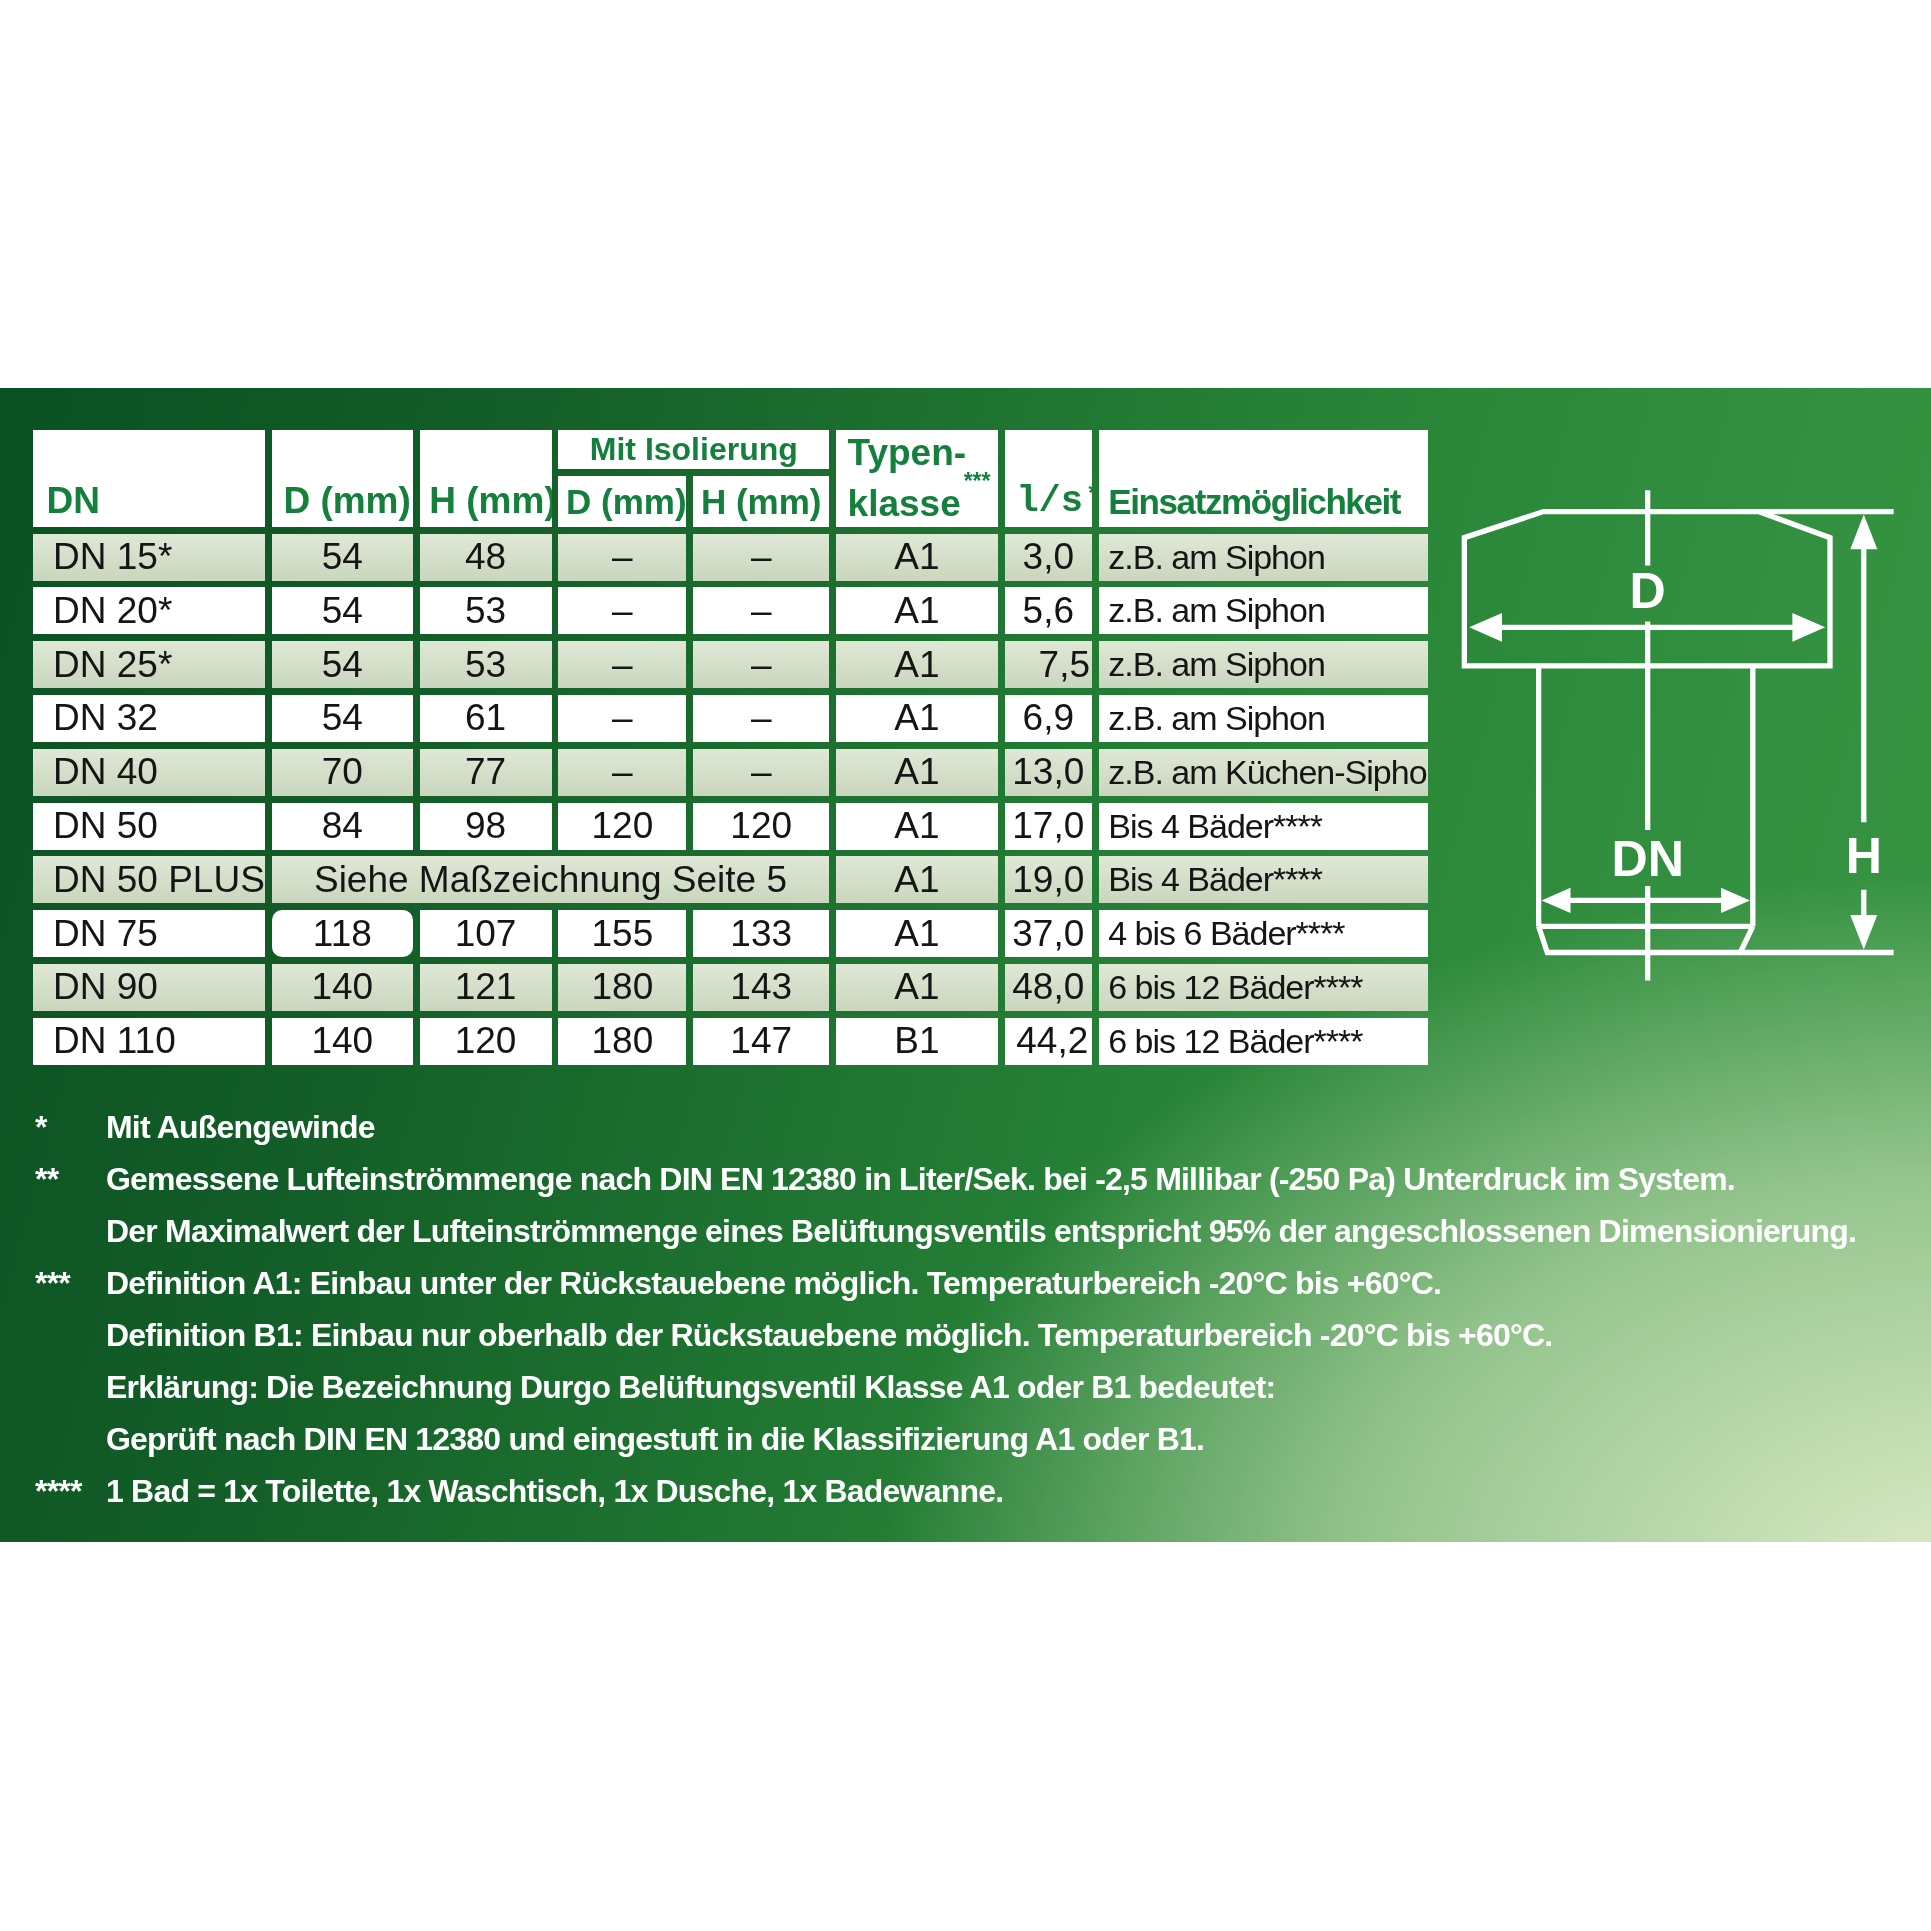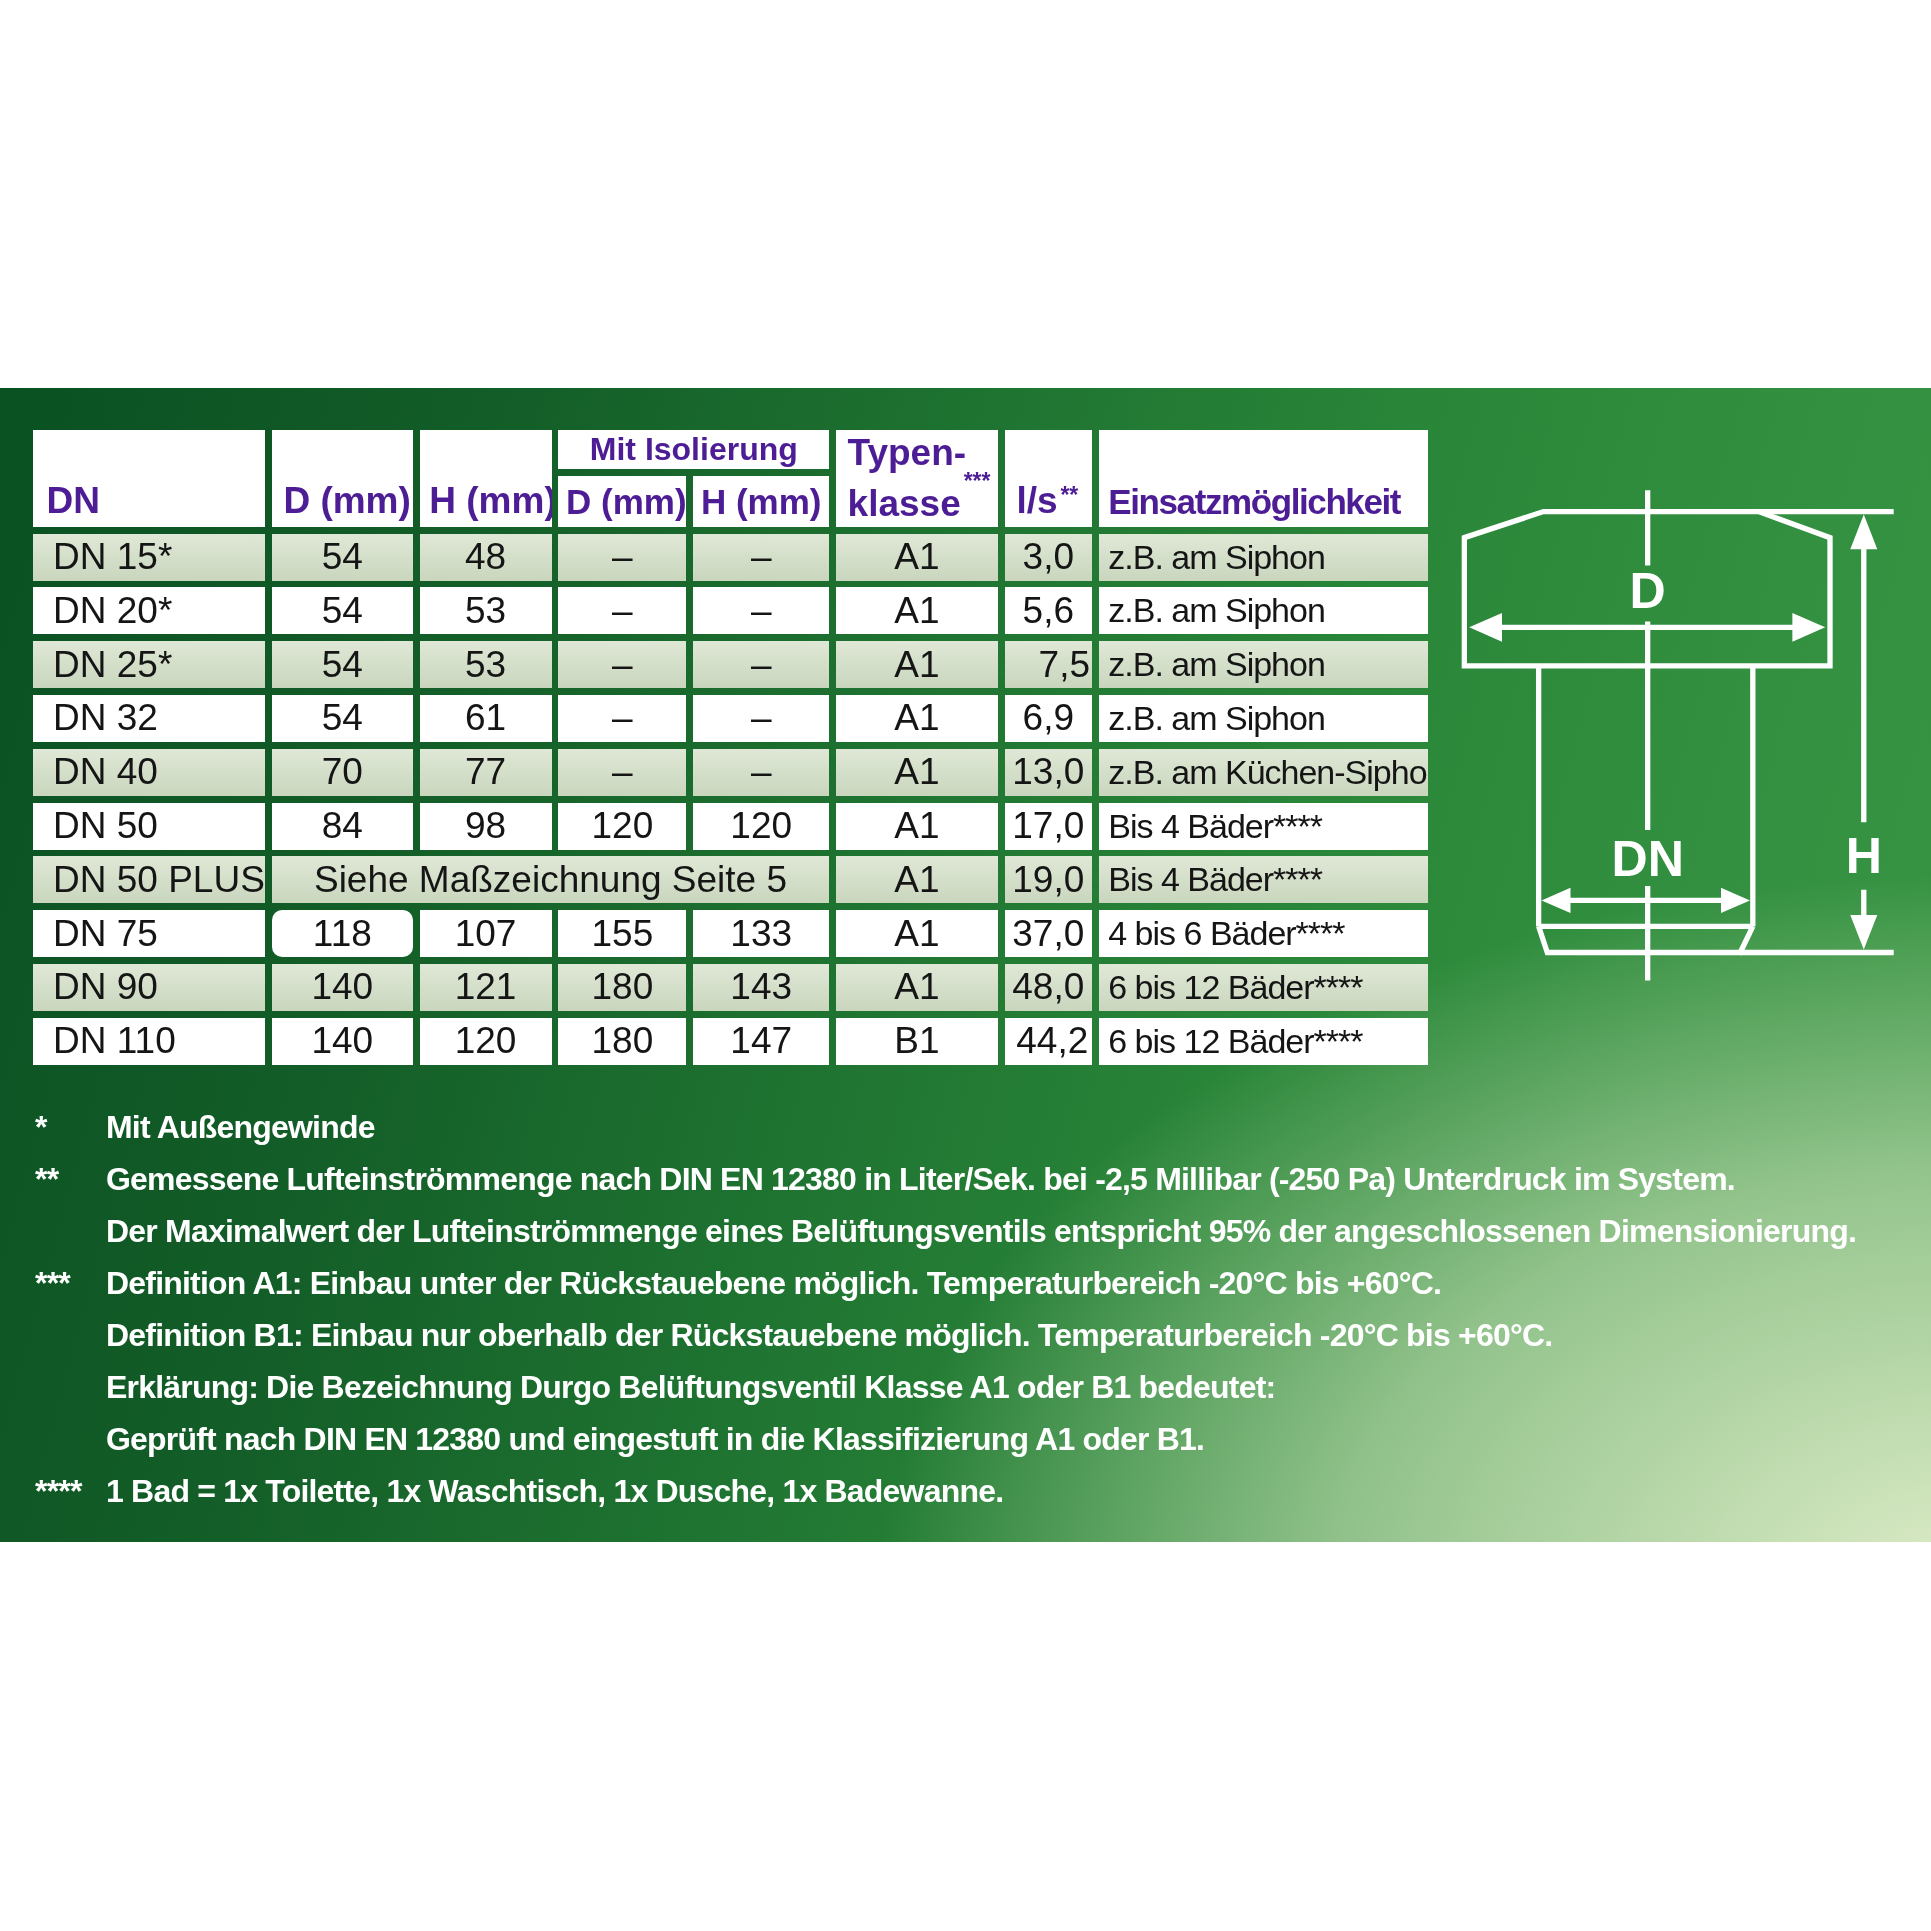--- a/index.html
+++ b/index.html
@@ -29,37 +29,37 @@
   .spec-table {
     position: absolute;
     left: 33px; top: 430px;
     display: grid;
     grid-template-columns: 232px 141px 132px 128px 136px 162px 87px 329px;
     grid-template-rows: 39px 51px repeat(10, 47px);
     gap: 6.8px;
   }
   .hcell {
     background: #ffffff;
-    color: #4c1d95;
+    color: #15803d;
     font-weight: bold;
     font-size: 37px;
     display: flex;
     overflow: hidden;
     white-space: nowrap;
   }
   .hbottom { align-items: flex-end; padding-bottom: 4.8px; }
   .h-dn   { grid-area: 1 / 1 / 3 / 2; padding-left: 13.5px; }
   .h-d    { grid-area: 1 / 2 / 3 / 3; padding-left: 11.6px; }
   .h-h    { grid-area: 1 / 3 / 3 / 4; padding-left: 9.7px; }
   .h-iso  { grid-area: 1 / 4 / 2 / 6; font-size: 32px; align-items: center; justify-content: center; }
   .h-isod { grid-area: 2 / 4 / 3 / 5; padding-left: 7.7px; font-size: 35px; }
   .h-isoh { grid-area: 2 / 5 / 3 / 6; padding-left: 7.7px; font-size: 35px; }
   .h-class{ grid-area: 1 / 6 / 3 / 7; flex-direction: column; justify-content: flex-end;
             align-items: flex-start; padding: 0 0 1.9px 11.6px; line-height: 42px; }
-  .h-ls   { grid-area: 1 / 7 / 3 / 8; padding-left: 11.6px; }
+  .h-ls   { grid-area: 1 / 7 / 3 / 8; padding-left: 11.6px; font-family: Liberation Mono, monospace; }
   .h-use  { grid-area: 1 / 8 / 3 / 9; padding-left: 9.7px; font-size: 35px; letter-spacing: -1.4px; }
   .hcell sup {
     font-size: 23px;
     position: relative;
     top: -13.5px;
     margin-left: 2.9px;
     font-weight: bold;
   }
   .cell {
     color: #151515;

